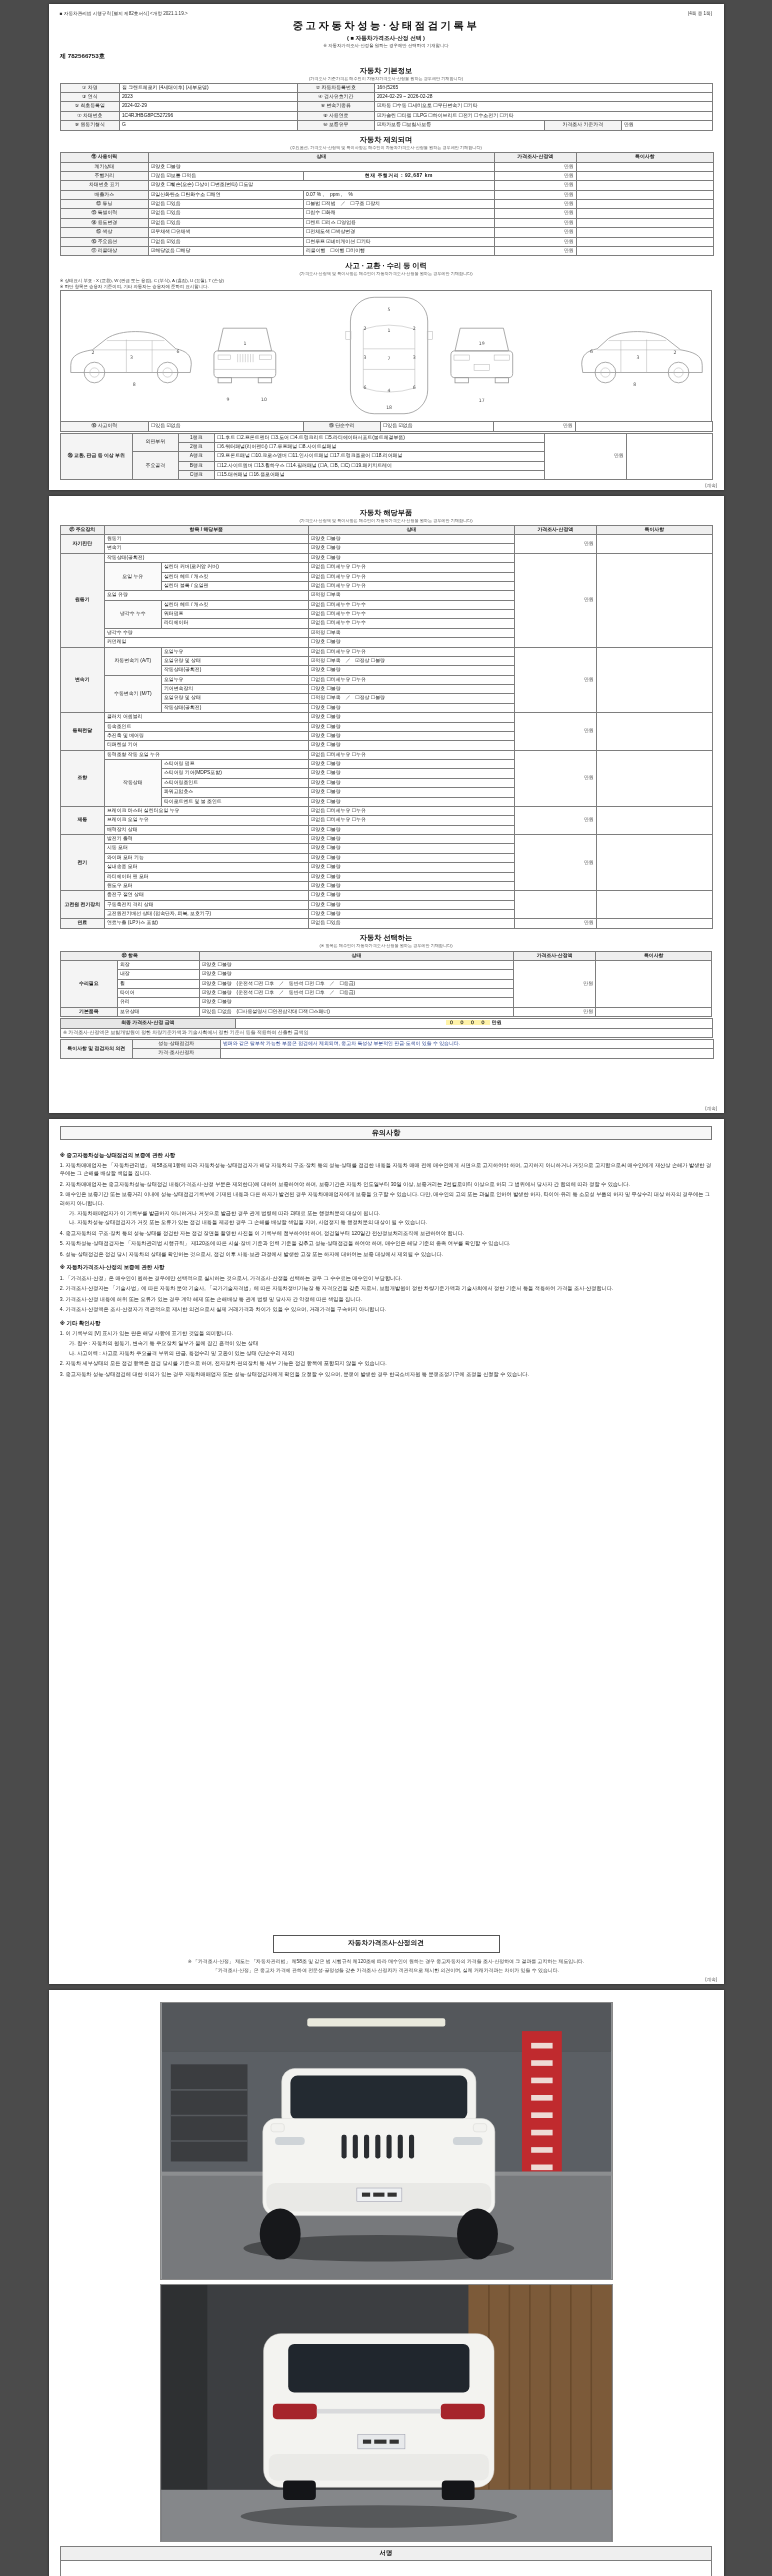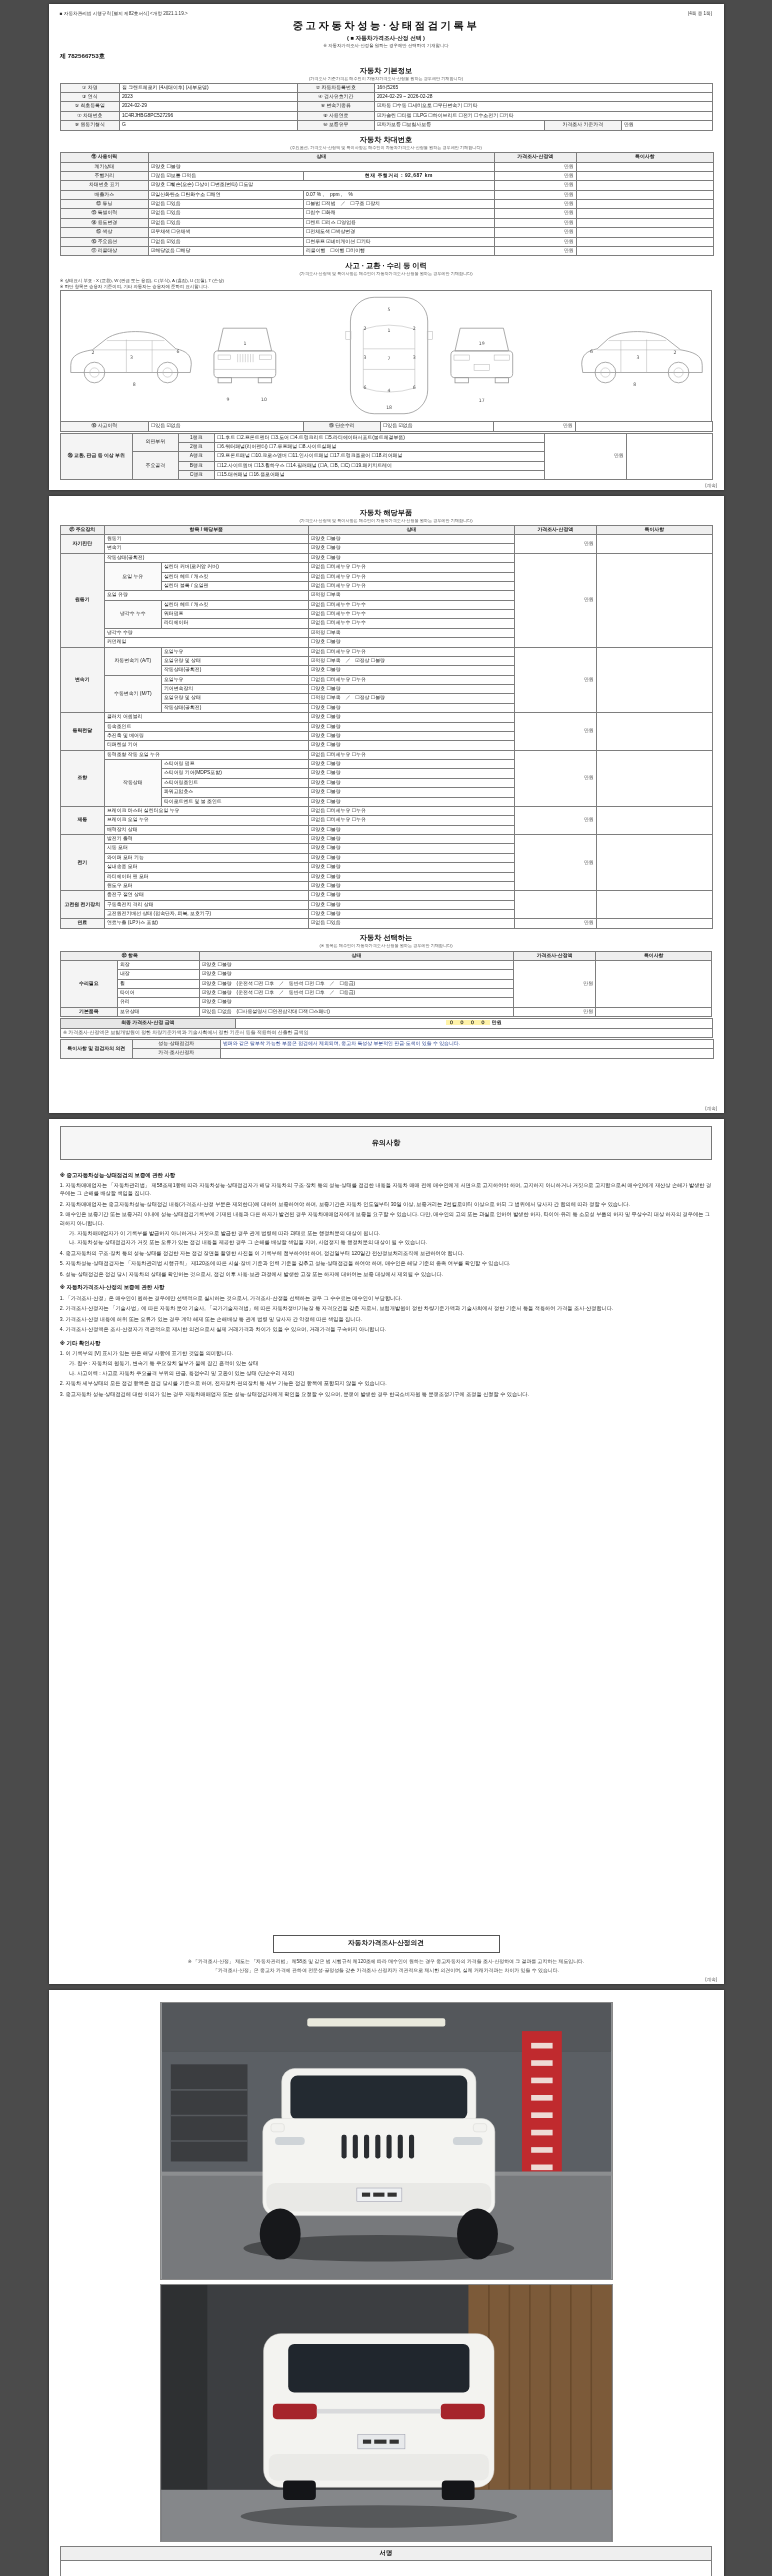--- a/index.html
+++ b/index.html
@@ -26,21 +26,21 @@
   .dgwrap{border:0.5px solid #7e7e7e;border-bottom:none;padding:2.1px 0;text-align:center}
   .dg-num{font-size:9px;fill:#555;text-anchor:middle;font-family:"DejaVu Sans",sans-serif}
   .carline{fill:none;stroke:#9a9a9a;stroke-width:1.6}
   .carline2{fill:none;stroke:#b5b5b5;stroke-width:1}
   .finlab{background:#e7e7e7;font-weight:bold;text-align:center;font-size:5.7px}
   .finval{text-align:center;font-weight:bold;font-size:6.2px}
   .zeros{background:#fff3a8;padding:0 3.1px;letter-spacing:2.1px}
   .finnote{font-size:4.4px;color:#444;text-align:left}
   .opiniontext{color:#28418f}
   .cont{position:absolute;right:6.2px;bottom:2.1px;font-size:4.6px;color:#555}
-  .bandtitle{border:0.5px solid #777;background:#f6f6f6;text-align:center;font-weight:bold;font-size:7.2px;padding:11px;margin-bottom:5.2px}
+  .bandtitle{border:0.5px solid #777;background:#f6f6f6;text-align:center;font-weight:bold;font-size:7.2px;padding:1px;margin-bottom:5.2px}
   .sheet3{display:flex;flex-direction:column;min-height:865px}
   .sheet2{min-height:617px}
   .sheet4{min-height:670px}
   .nh{font-weight:bold;font-size:5.4px;margin:6.2px 0 2.1px}
   .na{font-size:5.2px;line-height:1.62;margin:2.1px 0;color:#222}
   .nb{font-size:5.2px;line-height:1.6;margin:1px 0 1px 9.3px;color:#222}
   .spacer{flex:1}
   .pbox{width:227px;margin:8.2px auto 4.1px;border:1px solid #555;text-align:center;font-weight:bold;font-size:6.7px;padding:3.1px}
   .pline{font-size:4.9px;color:#333;text-align:center;margin:1.5px 0;line-height:1.5}
   .photo{display:block;margin:4.1px auto;border:0.5px solid #8a8a8a}
@@ -102,21 +102,21 @@
             <td class="lab">⑨ 원동기형식</td>
             <td class="val">G</td>
             <td class="lab">⑩ 보증유무</td>
             <td class="val">☑자가보증  ☐보험사보증</td>
             <td class="lab">가격조사 기준가격</td>
             <td class="val">만원</td>
           </tr>
         </tbody>
     </table>
 
-    <div class="sec">자동차 차대번호</div>
+    <div class="sec">자동차 제외되며</div>
     <div class="secsub">(주요옵션, 가격조사·산정액 및 특이사항은 매수인이 자동차가격조사·산정을 원하는 경우에만 기재합니다)</div>
     <table class="grid">
       <colgroup>
           <col style="width:88px">
           <col style="width:155px">
           <col style="width:191px">
           <col style="width:82px">
           <col style="width:137px">
         </colgroup>
       <thead>

